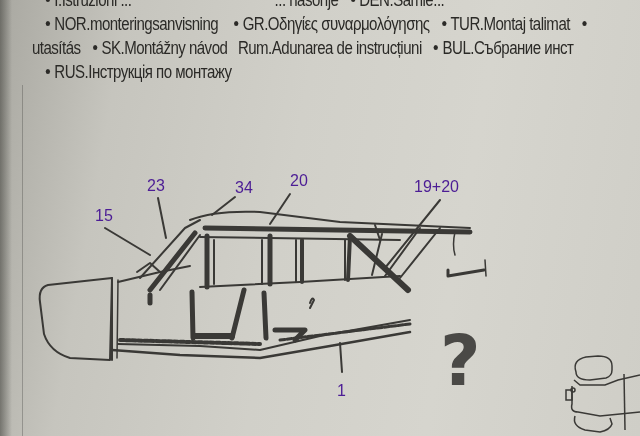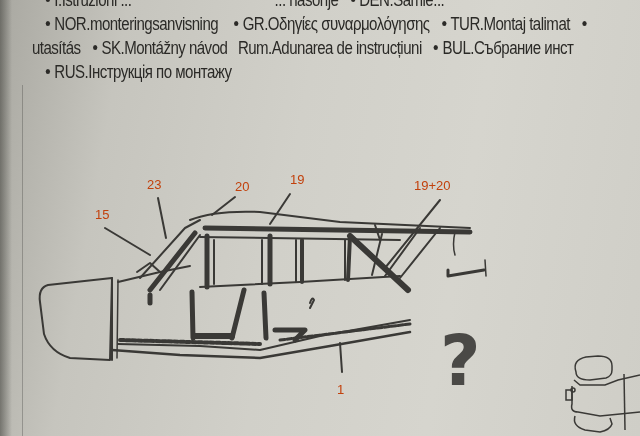--- a/index.html
+++ b/index.html
@@ -16,21 +16,21 @@
     color:#2b2a27; font-size:17.5px; letter-spacing:-0.6px;
     transform: scaleX(0.86); transform-origin: left top;
   }
   .line { white-space:nowrap; height:24px; line-height:24px; }
   .line .item { margin-right:8px; }
   .bullet { display:inline-block; width:5px; height:5px; border-radius:50%; background:#2b2a27; margin:0 5px 3px 2px; vertical-align:middle; }
   .edge-shadow { position:absolute; left:0; top:0; width:12px; height:436px; background:linear-gradient(90deg, rgba(60,60,55,0.55), rgba(60,60,55,0)); }
   .fold-line { position:absolute; left:22px; top:85px; width:1px; height:351px; background:rgba(70,70,65,0.35); }
   .diagram { position:absolute; left:0; top:0; width:640px; height:436px; }
   .callout {
-    position:absolute; font-size:13px; color:#c2410c; font-family:"Liberation Sans", sans-serif;
+    position:absolute; font-size:16px; color:#4c1d95; font-family:"Liberation Sans", sans-serif;
   }
   .qmark {
     position:absolute; left:440px; top:326px; font-size:70px; font-weight:bold;
     color:#4a4946; font-family:"DejaVu Sans", sans-serif; line-height:1;
   }
 </style>
 </head>
 <body>
 
 <div class="page">
@@ -129,19 +129,19 @@
       <path d="M572,386 L572,404 Q570,412 578,412 L600,416 L620,414 L640,412"></path>
       <path d="M566,390 L572,390 L572,400 L566,400 Z"></path>
       <path d="M575,416 Q572,426 585,430 L600,432 Q610,430 612,424 L610,418"></path>
       <path d="M624,374 L625,430"></path>
       <circle cx="573" cy="390" r="2"></circle>
     </g>
   </svg>
 
   <div class="callout" style="left:95px;top:207px">15</div>
   <div class="callout" style="left:147px;top:177px">23</div>
-  <div class="callout" style="left:235px;top:179px">20</div>
-  <div class="callout" style="left:290px;top:172px">19</div>
+  <div class="callout" style="left:235px;top:179px">34</div>
+  <div class="callout" style="left:290px;top:172px">20</div>
   <div class="callout" style="left:414px;top:178px">19+20</div>
   <div class="callout" style="left:337px;top:382px">1</div>
 
   <div class="qmark">?</div>
 </div>
 
 </body></html>

